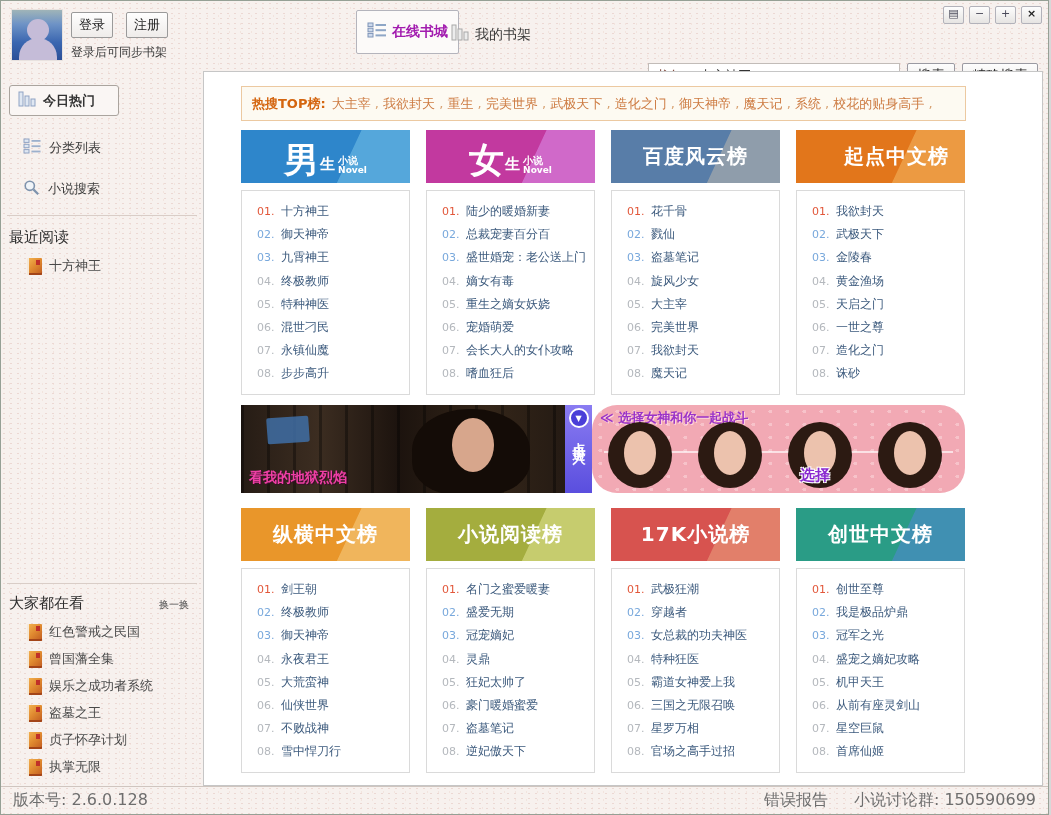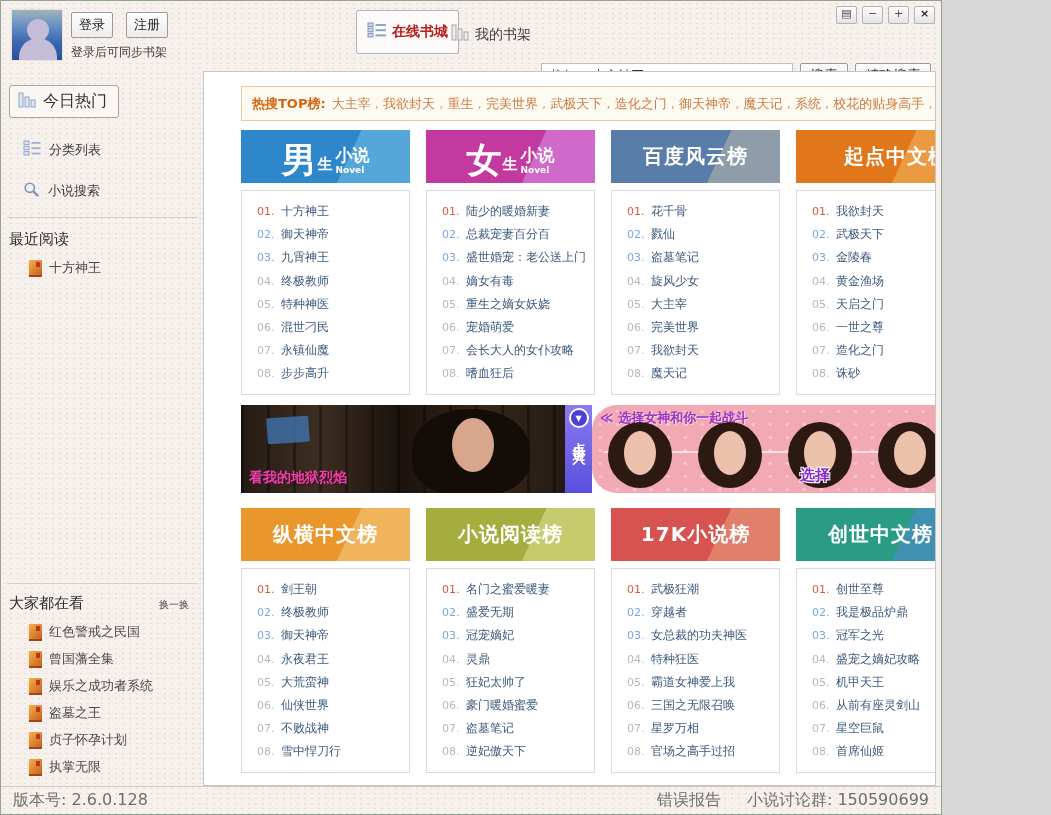--- a/index.html
+++ b/index.html
@@ -1,57 +1,57 @@
 <!DOCTYPE html>
 <html><head>
 <meta charset="utf-8">
 <style>
   * { margin:0; padding:0; box-sizing:border-box; }
   body { font-family:"DejaVu Sans","Liberation Sans",sans-serif; background:#d8d8d8; }
   .window{
-    width:942px; height:815px; border:1px solid #95a095; display:flex; flex-direction:column;
+    width:1049px; height:815px; border:1px solid #95a095; display:flex; flex-direction:column;
     background-color:#f7f1ee;
     background-image:
       radial-gradient(#ecd8d3 1px, transparent 1px),
       radial-gradient(#f2e4de 1px, transparent 1px);
     background-size:7px 5px, 11px 8px;
     background-position:0 0, 3px 3px;
     position:relative; overflow:hidden;
   }
   
   .topbar{ height:68px; position:relative; flex:none; }
   .avatar{ position:absolute; left:10px; top:8px; width:52px; height:52px; border:1px solid #e8e2df;
     background:linear-gradient(180deg,#9fb4b8 0%,#6e93c6 28%,#3a66b0 65%,#2b4f98 100%); overflow:hidden;}
   .avatar::before{ content:""; position:absolute; left:15px; top:9px; width:22px; height:22px; border-radius:50%; background:#c5bcd8;}
   .avatar::after{ content:""; position:absolute; left:7px; bottom:-2px; width:38px; height:24px; border-radius:19px 19px 0 0; background:#c5bcd8;}
   .login-area{ position:absolute; left:70px; top:11px; }
   .login-row{ display:flex; gap:13px; }
   .btn-auth{ font-size:13px; color:#222; background:linear-gradient(180deg,#fefefe,#efecea); border:1px solid #9a9a9a; border-radius:2px; padding:3px 7px; cursor:pointer;}
   .sync-hint{ font-size:12px; color:#3a3a3a; margin-top:6px; }
   .tab-online{ position:absolute; left:355px; top:9px; display:flex; align-items:center; gap:5px;
     border:1px solid #b4b4bc; background:#fcfaf9; border-radius:2px; padding:10px 10px; }
-  .tab-online .tab-label{ font-size:14px; font-weight:bold; color:#b91c1c; }
+  .tab-online .tab-label{ font-size:14px; font-weight:bold; color:#a21caf; }
   .tab-shelf{ position:absolute; left:450px; top:23px; display:flex; align-items:center; gap:5px; cursor:pointer;}
   .tab-shelf .tab-label{ font-size:14px; color:#3c3c3c; }
   .win-controls{ position:absolute; right:6px; top:5px; display:flex; gap:5px; }
   .wc{ width:21px; height:18px; font-size:11px; line-height:14px; color:#4a4a5a; text-align:center;
     background:linear-gradient(180deg,#fdfdfd,#e6e4e2); border:1px solid #b2b2ba; border-radius:2px; cursor:pointer; }
   .wc.close{ font-weight:bold; color:#222; }
   .search-row{ position:absolute; right:10px; top:33px; display:flex; gap:7px; align-items:center;margin-top:29px; }
   .search-box{ width:252px; height:26px; background:#fff; border:1px solid #c2bcb8; display:flex; align-items:center; padding:0 6px; }
   .search-cat{ display:flex; align-items:center; gap:4px; font-size:13px; color:#7a4034; cursor:pointer; }
   .caret{ font-size:8px; color:#7a4034; }
   .search-input{ border:none; outline:none; font-size:13px; color:#333; width:150px; margin-left:8px; font-family:inherit; background:transparent;}
   .btn-search{ font-size:14px; color:#222; background:linear-gradient(180deg,#fdfdfd,#e9e7e5); border:1px solid #9a9aa2; border-radius:2px; height:26px; padding:0 9px; cursor:pointer;}
   
   .bodyrow{ flex:1; display:flex; min-height:0; padding-right:5px; }
   .sidebar{ width:202px; flex:none; display:flex; flex-direction:column; padding-top:16px; }
   .nav-box{ margin:0 0 0 8px; width:110px; border:1px solid #aaa49e; border-radius:3px; background:#faf6f4;
     display:flex; align-items:center; gap:7px; padding:5px 8px; cursor:pointer; }
-  .nav-box span{ font-size:16px; font-weight:normal; color:#333; }
+  .nav-box span{ font-size:13px; font-weight:bold; color:#333; }
   .nav-item{ display:flex; align-items:center; gap:8px; margin:22px 0 0 22px; cursor:pointer; }
   .nav-item span{ font-size:13px; color:#3c3c3c; }
   .divider{ border:none; border-top:1px solid #d9cdc7; margin:16px 6px 0 6px; }
   .side-head{ font-size:15px; color:#2e2e2e; margin:12px 0 0 8px; }
   .side-head-row{ display:flex; align-items:baseline; justify-content:space-between; margin:10px 14px 0 8px; }
   .side-head-row .ttl{ font-size:15px; color:#2e2e2e; }
   .side-head-row .refresh{ font-size:10px; color:#4a4a4a; cursor:pointer; }
   .book-list{ margin:10px 0 0 26px; display:flex; flex-direction:column; gap:9px; }
   .side-book{ display:flex; align-items:center; gap:7px; cursor:pointer; }
   .book-icon{ width:15px; height:17px; flex:none; border-radius:1px;
@@ -66,21 +66,21 @@
   .hot-label{ color:#d4650f; font-weight:bold; margin-right:6px; }
   .hot-term{ color:#cd7b42; cursor:pointer; }
   .hot-term::after{ content:" , "; color:#d8a272; }
   .boards{ display:grid; grid-template-columns:repeat(4,169px); column-gap:16px; width:724px; margin-top:9px; }
   .board-head{ height:53px; color:#fff; display:flex; align-items:center; justify-content:center; }
   .board-head.split{ align-items:flex-end; padding-bottom:7px; }
   .bh-plain{ font-size:20px; font-weight:bold; letter-spacing:1px; }
   .bh-big{ font-size:35px; font-weight:bold; line-height:0.9; }
   .bh-second{ font-size:15px; font-weight:bold; margin:0 3px 2px 1px; }
   .bh-sub{ display:flex; flex-direction:column; align-items:flex-start; margin-bottom:1px; }
-  .bh-sub-cn{ font-size:17px; font-weight:bold; line-height:1.15; }
+  .bh-sub-cn{ font-size:10px; font-weight:bold; line-height:1.15; }
   .bh-sub-en{ font-size:9px; font-weight:bold; line-height:1; }
   .board-list{ border:1px solid #dadada; margin-top:7px; padding:9px 4px 10px 15px; height:205px; }
   .board-item{ display:flex; align-items:center; height:23.2px; cursor:pointer; white-space:nowrap; overflow:hidden;}
   .rank{ font-size:11px; width:24px; flex:none; color:#b4b8bd; }
   .rank.r1{ color:#e2573a; } .rank.r2,.rank.r3{ color:#78a8dc; }
   .bk-title{ font-size:12px; color:#3c5a7d; }
   
   .banner{ position:relative; width:724px; height:88px; margin-top:10px; display:flex; cursor:pointer; }
   .banner-left{ position:relative; width:351px; height:100%; overflow:hidden;
     background:linear-gradient(90deg,#261c15 0%,#3c2d21 22%,#1c130e 45%,#342619 70%,#201712 100%); }

